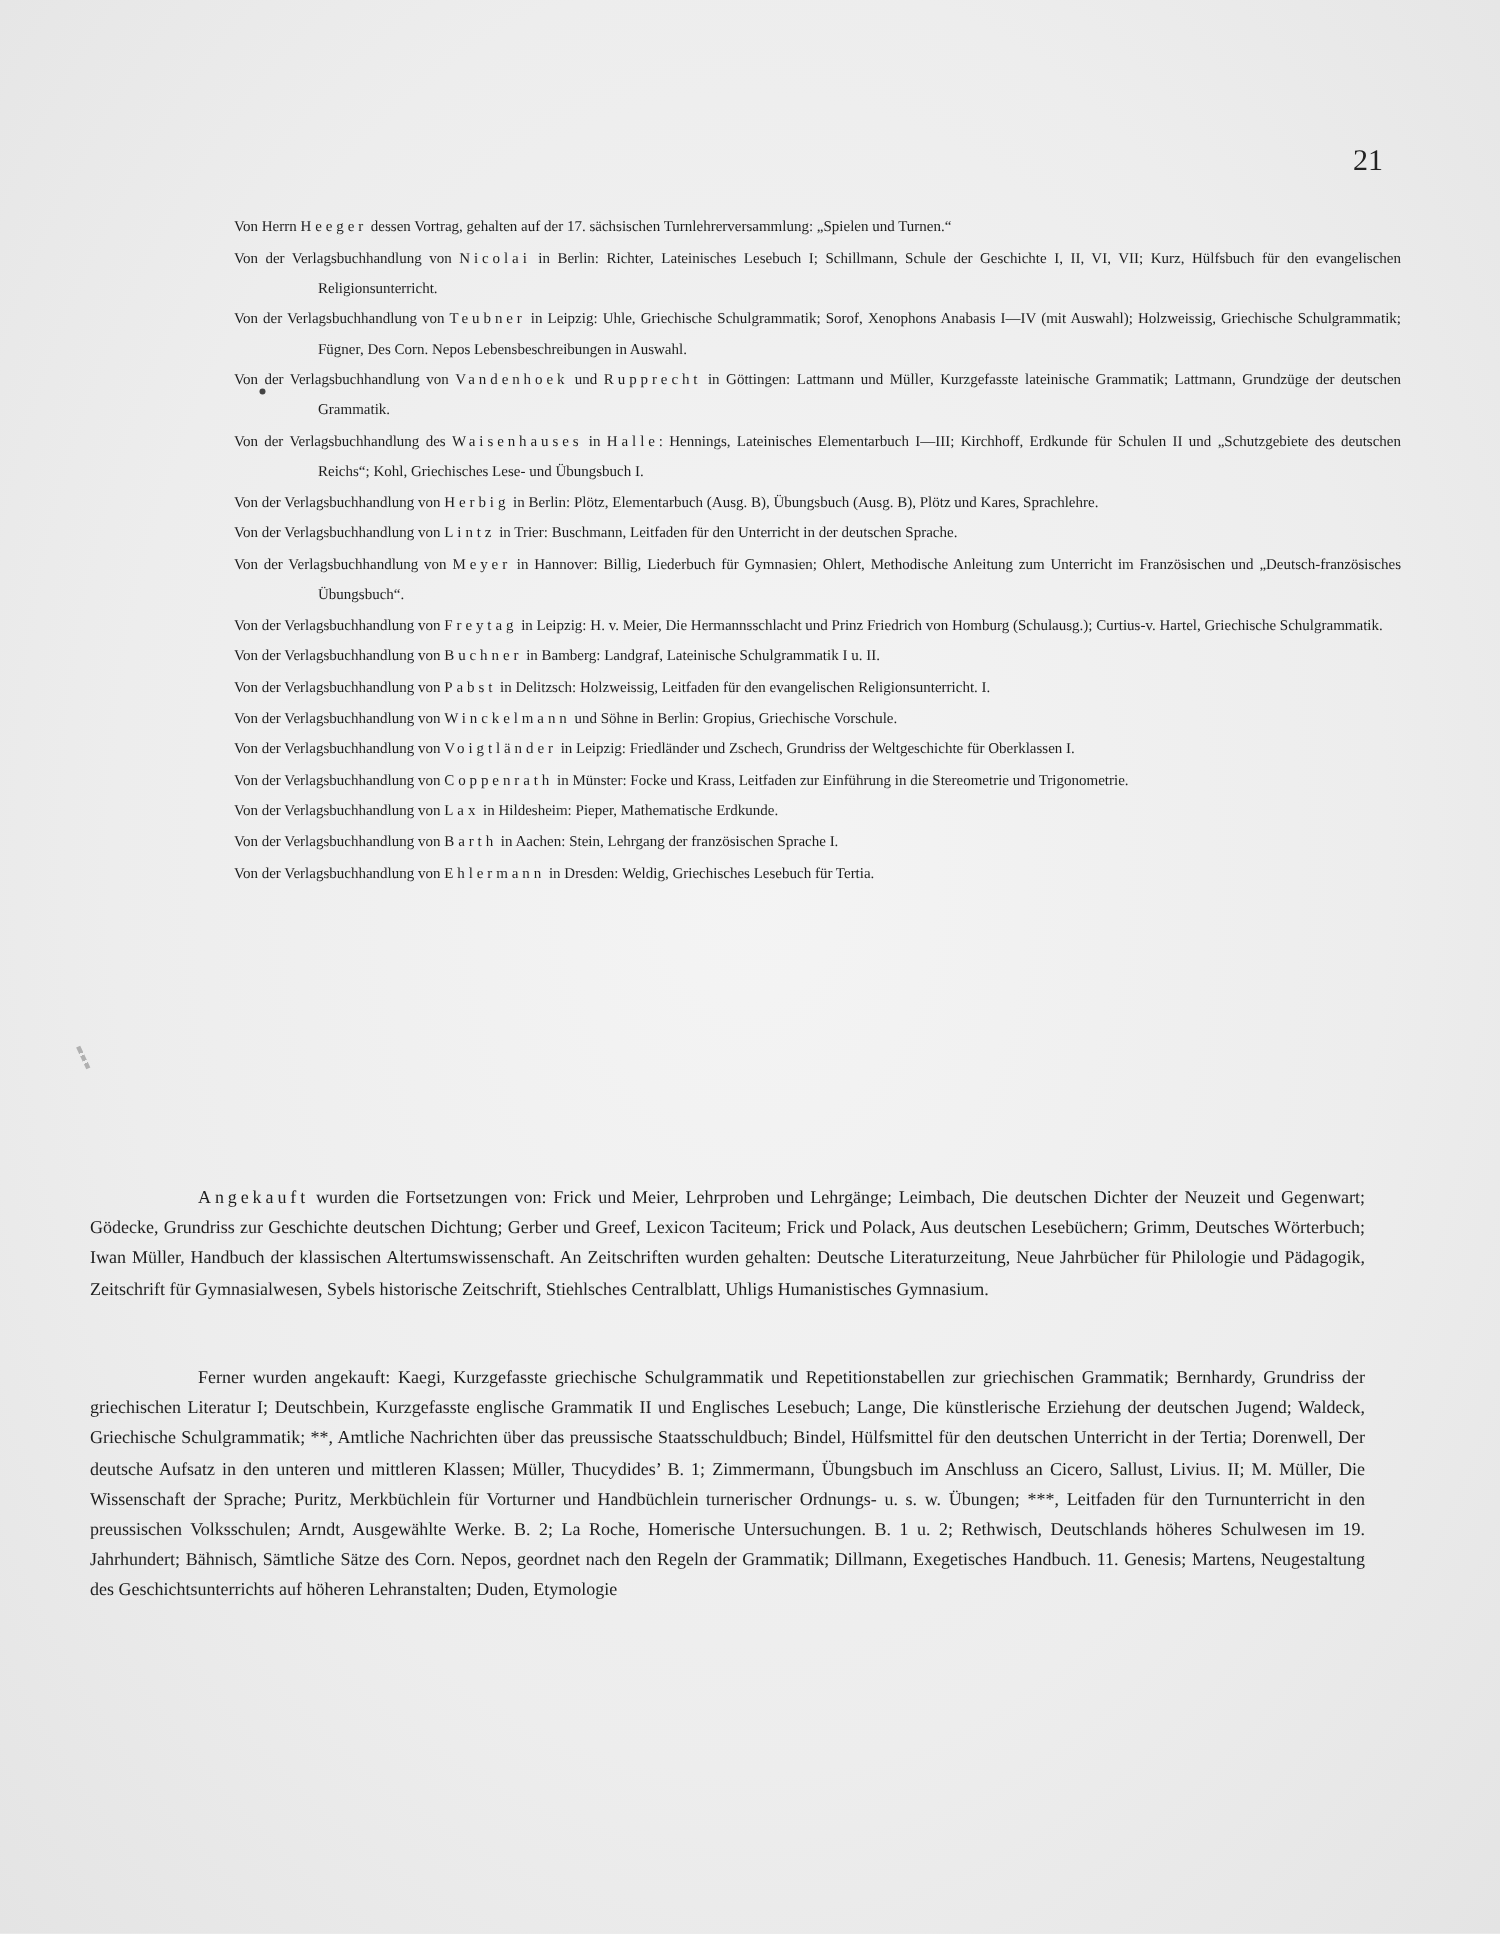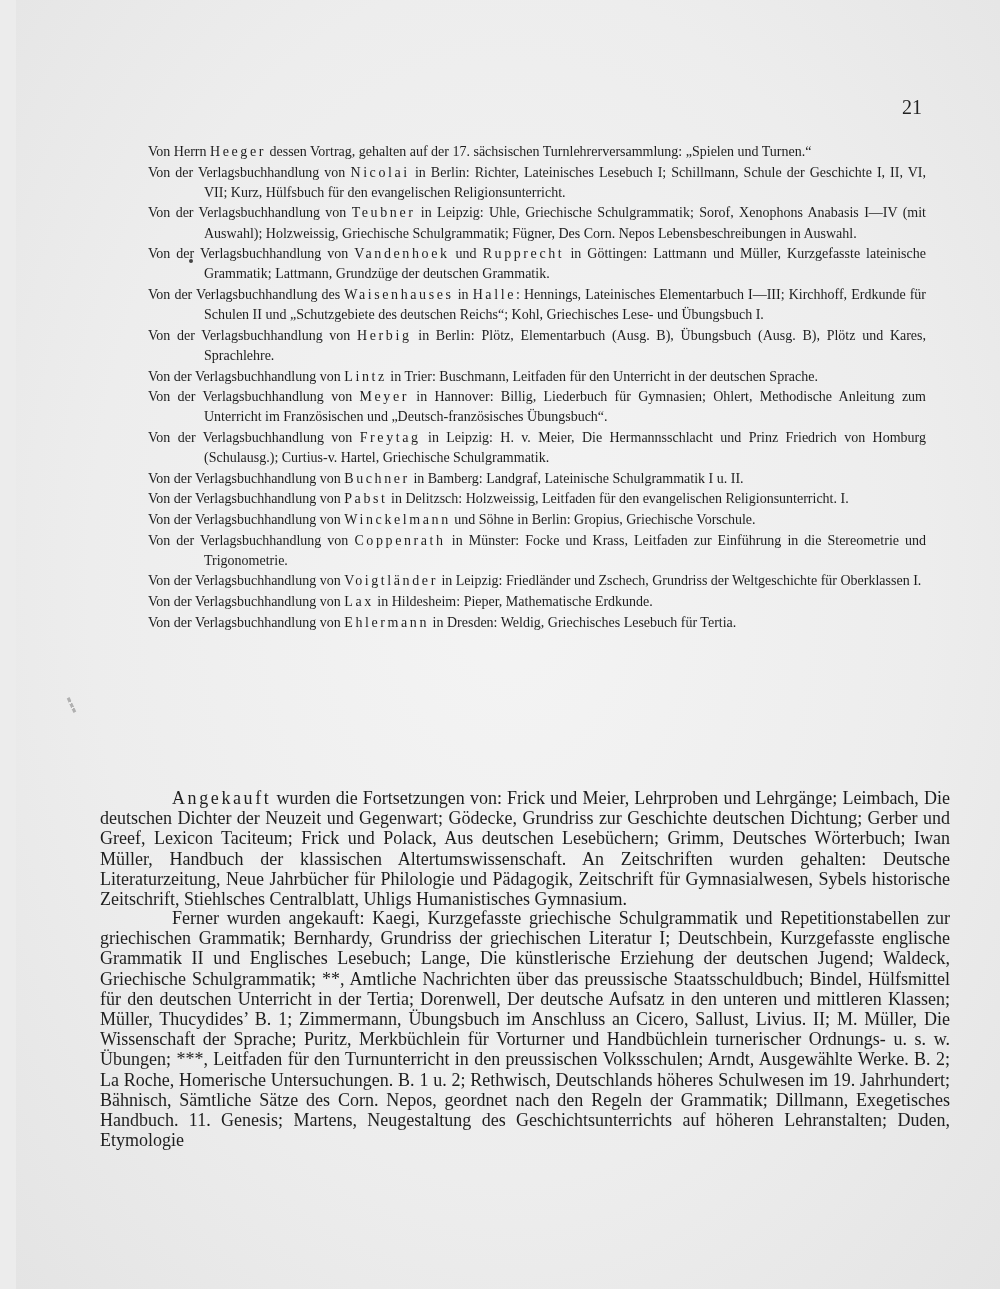--- a/index.html
+++ b/index.html
@@ -6,39 +6,38 @@
   body {
     width: 1000px; height: 1289px; overflow: hidden;
     background: #ececec;
     font-family: "Liberation Serif", "DejaVu Serif", serif;
     color: #1d1d1d;
     position: relative;
   }
   .page {
     position: absolute; inset: 0;
     background: radial-gradient(ellipse at 50% 45%, #f4f4f4 0%, #ededed 60%, #e4e4e4 100%);
-    margin-left: 16px;
   }
   .page-number {
     position: absolute; top: 96px; right: 78px;
     font-size: 20px; color: #222;
   }
   .entries {
-    position: absolute; top: 142px; left: 132px; width: 778px;
-    font-size: 14px; line-height: 20.2px;
+    position: absolute; top: 142px; left: 156px; width: 778px;
+    font-size: 10px; line-height: 20.2px;
   }
   .entry {
     padding-left: 56px; text-indent: -56px;
     text-align: justify; margin: 0 0 0.4px 0;
   }
   .sp { letter-spacing: 2.6px; }
   .it { }
   .prose {
-    position: absolute; left: 84px; width: 850px;
-    font-size: 18px; line-height: 20.2px; text-align: justify;
+    position: absolute; left: 60px; width: 850px;
+    font-size: 12px; line-height: 20.2px; text-align: justify;
   }
   .prose p { margin: 0; text-indent: 72px; }
   .prose1 { top: 788px; }
   .prose2 { top: 908px; }
   .mark {
     position: absolute; left: 54px; top: 697px; width: 3px; height: 16px;
     transform: rotate(-25deg);
     background: linear-gradient(#888 0 30%, transparent 30% 40%, #888 40% 65%, transparent 65% 75%, #888 75%);
     opacity: .6;
   }
@@ -62,23 +61,24 @@
       <p class="entry"><span>Von der Verlagsbuchhandlung von </span><span class="sp">Teubner</span><span> in Leipzig: </span><span class="it">Uhle</span><span>, Griechische Schulgrammatik; </span><span class="it">Sorof</span><span>, Xenophons Anabasis I—IV (mit Auswahl); </span><span class="it">Holzweissig</span><span>, Griechische Schulgrammatik; </span><span class="it">Fügner</span><span>, Des Corn. Nepos Lebensbeschreibungen in Auswahl.</span></p>
       <p class="entry"><span>Von der Verlagsbuchhandlung von </span><span class="sp">Vandenhoek</span><span> und </span><span class="sp">Rupprecht</span><span> in Göttingen: </span><span class="it">Lattmann</span><span> und </span><span class="it">Müller</span><span>, Kurzgefasste lateinische Grammatik; </span><span class="it">Lattmann</span><span>, Grundzüge der deutschen Grammatik.</span></p>
       <p class="entry"><span>Von der Verlagsbuchhandlung des </span><span class="sp">Waisenhauses</span><span> in </span><span class="sp">Halle</span><span>: </span><span class="it">Hennings</span><span>, Lateinisches Elementarbuch I—III; </span><span class="it">Kirchhoff</span><span>, Erdkunde für Schulen II und „Schutzgebiete des deutschen Reichs“; </span><span class="it">Kohl</span><span>, Griechisches Lese- und Übungsbuch I.</span></p>
       <p class="entry"><span>Von der Verlagsbuchhandlung von </span><span class="sp">Herbig</span><span> in Berlin: </span><span class="it">Plötz</span><span>, Elementarbuch (Ausg. B), Übungsbuch (Ausg. B), </span><span class="it">Plötz</span><span> und </span><span class="it">Kares</span><span>, Sprachlehre.</span></p>
       <p class="entry"><span>Von der Verlagsbuchhandlung von </span><span class="sp">Lintz</span><span> in Trier: </span><span class="it">Buschmann</span><span>, Leitfaden für den Unterricht in der deutschen Sprache.</span></p>
       <p class="entry"><span>Von der Verlagsbuchhandlung von </span><span class="sp">Meyer</span><span> in Hannover: </span><span class="it">Billig</span><span>, Liederbuch für Gymnasien; </span><span class="it">Ohlert</span><span>, Methodische Anleitung zum Unterricht im Französischen und „Deutsch-französisches Übungsbuch“.</span></p>
       <p class="entry"><span>Von der Verlagsbuchhandlung von </span><span class="sp">Freytag</span><span> in Leipzig: </span><span class="it">H. v. Meier</span><span>, Die Hermannsschlacht und Prinz Friedrich von Homburg (Schulausg.); </span><span class="it">Curtius-v. Hartel</span><span>, Griechische Schulgrammatik.</span></p>
       <p class="entry"><span>Von der Verlagsbuchhandlung von </span><span class="sp">Buchner</span><span> in Bamberg: </span><span class="it">Landgraf</span><span>, Lateinische Schulgrammatik I u. II.</span></p>
       <p class="entry"><span>Von der Verlagsbuchhandlung von </span><span class="sp">Pabst</span><span> in Delitzsch: </span><span class="it">Holzweissig</span><span>, Leitfaden für den evangelischen Religionsunterricht. I.</span></p>
       <p class="entry"><span>Von der Verlagsbuchhandlung von </span><span class="sp">Winckelmann</span><span> und Söhne in Berlin: </span><span class="it">Gropius</span><span>, Griechische Vorschule.</span></p>
+      <p class="entry"><span>Von der Verlagsbuchhandlung von </span><span class="sp">Voigtländer</span><span> in Leipzig: </span><span class="it">Friedländer</span><span> und </span><span class="it">Zschech</span><span>, Grundriss der Weltgeschichte für Oberklassen I.</span></p>
       <p class="entry"><span>Von der Verlagsbuchhandlung von </span><span class="sp">Coppenrath</span><span> in Münster: </span><span class="it">Focke</span><span> und </span><span class="it">Krass</span><span>, Leitfaden zur Einführung in die Stereometrie und Trigonometrie.</span></p>
-      <p class="entry"><span>Von der Verlagsbuchhandlung von </span><span class="sp">Voigtländer</span><span> in Leipzig: </span><span class="it">Friedländer</span><span> und </span><span class="it">Zschech</span><span>, Grundriss der Weltgeschichte für Oberklassen I.</span></p>
       <p class="entry"><span>Von der Verlagsbuchhandlung von </span><span class="sp">Lax</span><span> in Hildesheim: </span><span class="it">Pieper</span><span>, Mathematische Erdkunde.</span></p>
+      <p class="entry"><span>Von der Verlagsbuchhandlung von </span><span class="sp">Barth</span><span> in Aachen: </span><span class="it">Stein</span><span>, Lehrgang der französischen Sprache I.</span></p>
       <p class="entry"><span>Von der Verlagsbuchhandlung von </span><span class="sp">Ehlermann</span><span> in Dresden: </span><span class="it">Weldig</span><span>, Griechisches Lesebuch für Tertia.</span></p>
     </div>
 
   <div class="prose prose1">
     <p id="para1"><span class="sp">Angekauft</span><span> wurden die Fortsetzungen von: </span><span class="it">Frick</span><span> und </span><span class="it">Meier</span><span>, Lehrproben und Lehrgänge; </span><span class="it">Leimbach</span><span>, Die deutschen Dichter der Neuzeit und Gegenwart; </span><span class="it">Gödecke</span><span>, Grundriss zur Geschichte deutschen Dichtung; </span><span class="it">Gerber</span><span> und </span><span class="it">Greef</span><span>, Lexicon Taciteum; </span><span class="it">Frick</span><span> und </span><span class="it">Polack</span><span>, Aus deutschen Lesebüchern; </span><span class="it">Grimm</span><span>, Deutsches Wörterbuch; Iwan </span><span class="it">Müller</span><span>, Handbuch der klassischen Altertumswissenschaft. An Zeitschriften wurden gehalten: Deutsche Literaturzeitung, Neue Jahrbücher für Philologie und Pädagogik, Zeitschrift für Gymnasialwesen, Sybels historische Zeitschrift, Stiehlsches Centralblatt, Uhligs Humanistisches Gymnasium.</span></p>
   </div>
   <div class="prose prose2">
     <p id="para2"><span>Ferner wurden angekauft: </span><span class="it">Kaegi</span><span>, Kurzgefasste griechische Schulgrammatik und Repetitionstabellen zur griechischen Grammatik; </span><span class="it">Bernhardy</span><span>, Grundriss der griechischen Literatur I; </span><span class="it">Deutschbein</span><span>, Kurzgefasste englische Grammatik II und Englisches Lesebuch; </span><span class="it">Lange</span><span>, Die künstlerische Erziehung der deutschen Jugend; </span><span class="it">Waldeck</span><span>, Griechische Schulgrammatik; **, Amtliche Nachrichten über das preussische Staatsschuldbuch; </span><span class="it">Bindel</span><span>, Hülfsmittel für den deutschen Unterricht in der Tertia; </span><span class="it">Dorenwell</span><span>, Der deutsche Aufsatz in den unteren und mittleren Klassen; </span><span class="it">Müller</span><span>, Thucydides’ B. 1; </span><span class="it">Zimmermann</span><span>, Übungsbuch im Anschluss an Cicero, Sallust, Livius. II; </span><span class="it">M. Müller</span><span>, Die Wissenschaft der Sprache; </span><span class="it">Puritz</span><span>, Merkbüchlein für Vorturner und Handbüchlein turnerischer Ordnungs- u. s. w. Übungen; ***, Leitfaden für den Turnunterricht in den preussischen Volksschulen; </span><span class="it">Arndt</span><span>, Ausgewählte Werke. B. 2; </span><span class="it">La Roche</span><span>, Homerische Untersuchungen. B. 1 u. 2; </span><span class="it">Rethwisch</span><span>, Deutschlands höheres Schulwesen im 19. Jahrhundert; </span><span class="it">Bähnisch</span><span>, Sämtliche Sätze des Corn. Nepos, geordnet nach den Regeln der Grammatik; </span><span class="it">Dillmann</span><span>, Exegetisches Handbuch. 11. Genesis; </span><span class="it">Martens</span><span>, Neugestaltung des Geschichtsunterrichts auf höheren Lehranstalten; </span><span class="it">Duden</span><span>, Etymologie</span></p>
   </div>
 </div>

